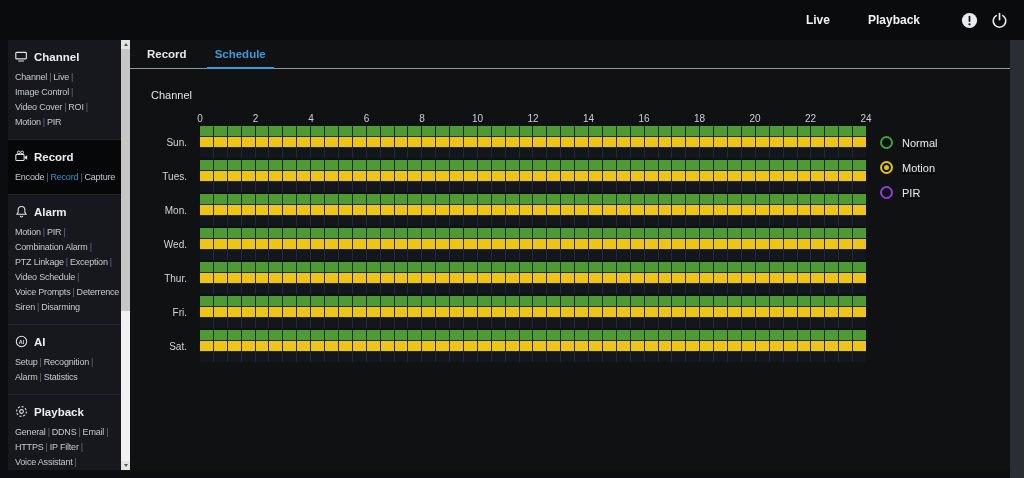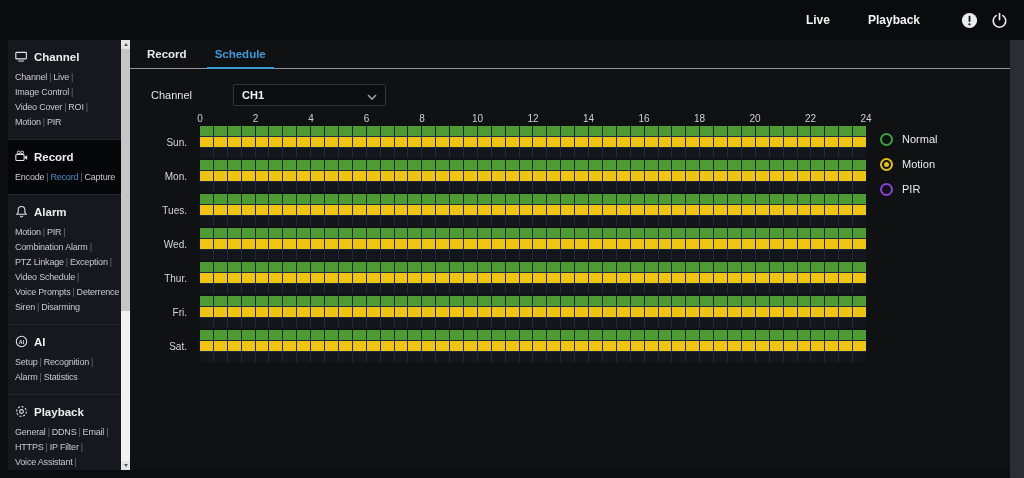--- a/index.html
+++ b/index.html
@@ -65,21 +65,21 @@
   .day-block{display:flex;align-items:center;margin-bottom:2px;}
   .day-label{width:70px;box-sizing:border-box;padding-right:13px;text-align:right;
              color:#d4d6d9;font-size:10px;}
   .day-rows{width:666px;display:flex;flex-direction:column;gap:1px;background:#1e2a39;}
   .srow{display:grid;grid-template-columns:repeat(48,1fr);gap:1px;height:10px;background:#1e2a39;}
   .cell{cursor:pointer;}
   .cell.off{background:#13161a;}
 
   
   .legend{position:absolute;left:750px;top:93px;display:flex;flex-direction:column;gap:9px;}
-  .leg-item{display:flex;align-items:flex-start;height:16px;cursor:pointer;}
+  .leg-item{display:flex;align-items:flex-end;height:16px;cursor:pointer;text-decoration:underline;}
   .radio{width:9px;height:9px;border-radius:50%;border:2.5px solid #888;position:relative;flex:none;}
   .radio .dot{position:absolute;left:2px;top:2px;width:5px;height:5px;border-radius:50%;}
   .leg-label{color:#e9eaec;font-size:11px;margin-left:9px;}
 
   
   .btns{margin:14px 0 0 19px;display:flex;gap:14px;}
   .btn{font-size:11px;border-radius:3px;padding:4px 14px;cursor:pointer;
        font-family:"Liberation Sans",sans-serif;}
   .btn.primary{background:#205a86;border:1px solid #2c6fa0;color:#f4f6f8;}
   .btn.default{background:transparent;border:1px solid #7d828a;color:#eceded;}
@@ -198,26 +198,20 @@
   </div>
 
   <main class="content">
     <div class="tabs" id="tabs">
         <div class="tab">Record</div>
         <div class="tab active">Schedule</div>
       </div>
 
     <div class="channel-row">
       <span class="ch-label">Channel</span>
-      <div class="select">
-        <span class="sel-val">CH1</span>
-        <span class="chev" id="chev"><svg width="10" height="6" viewBox="0 0 10 6">
-              <path d="M1 1l4 4 4-4" fill="none" stroke="#9aa0a8" stroke-width="1.6"></path>
-            </svg></span>
-      </div>
     </div>
 
     <div class="sched" id="sched">
         <div class="ticks">
           <span style="left: 0%;">0</span>
           <span style="left: 8.33333%;">2</span>
           <span style="left: 16.6667%;">4</span>
           <span style="left: 25%;">6</span>
           <span style="left: 33.3333%;">8</span>
           <span style="left: 41.6667%;">10</span>
@@ -378,176 +372,176 @@
               <div class="cell off"></div>
               <div class="cell off"></div>
               <div class="cell off"></div>
               <div class="cell off"></div>
               <div class="cell off"></div>
               <div class="cell off"></div>
             </div>
           </div>
         </div>
         <div class="day-block">
+          <div class="day-label">Tues.</div>
+          <div class="day-rows">
+            <div class="srow">
+              <div class="cell" style="background: rgb(78, 155, 51);"></div>
+              <div class="cell" style="background: rgb(78, 155, 51);"></div>
+              <div class="cell" style="background: rgb(78, 155, 51);"></div>
+              <div class="cell" style="background: rgb(78, 155, 51);"></div>
+              <div class="cell" style="background: rgb(78, 155, 51);"></div>
+              <div class="cell" style="background: rgb(78, 155, 51);"></div>
+              <div class="cell" style="background: rgb(78, 155, 51);"></div>
+              <div class="cell" style="background: rgb(78, 155, 51);"></div>
+              <div class="cell" style="background: rgb(78, 155, 51);"></div>
+              <div class="cell" style="background: rgb(78, 155, 51);"></div>
+              <div class="cell" style="background: rgb(78, 155, 51);"></div>
+              <div class="cell" style="background: rgb(78, 155, 51);"></div>
+              <div class="cell" style="background: rgb(78, 155, 51);"></div>
+              <div class="cell" style="background: rgb(78, 155, 51);"></div>
+              <div class="cell" style="background: rgb(78, 155, 51);"></div>
+              <div class="cell" style="background: rgb(78, 155, 51);"></div>
+              <div class="cell" style="background: rgb(78, 155, 51);"></div>
+              <div class="cell" style="background: rgb(78, 155, 51);"></div>
+              <div class="cell" style="background: rgb(78, 155, 51);"></div>
+              <div class="cell" style="background: rgb(78, 155, 51);"></div>
+              <div class="cell" style="background: rgb(78, 155, 51);"></div>
+              <div class="cell" style="background: rgb(78, 155, 51);"></div>
+              <div class="cell" style="background: rgb(78, 155, 51);"></div>
+              <div class="cell" style="background: rgb(78, 155, 51);"></div>
+              <div class="cell" style="background: rgb(78, 155, 51);"></div>
+              <div class="cell" style="background: rgb(78, 155, 51);"></div>
+              <div class="cell" style="background: rgb(78, 155, 51);"></div>
+              <div class="cell" style="background: rgb(78, 155, 51);"></div>
+              <div class="cell" style="background: rgb(78, 155, 51);"></div>
+              <div class="cell" style="background: rgb(78, 155, 51);"></div>
+              <div class="cell" style="background: rgb(78, 155, 51);"></div>
+              <div class="cell" style="background: rgb(78, 155, 51);"></div>
+              <div class="cell" style="background: rgb(78, 155, 51);"></div>
+              <div class="cell" style="background: rgb(78, 155, 51);"></div>
+              <div class="cell" style="background: rgb(78, 155, 51);"></div>
+              <div class="cell" style="background: rgb(78, 155, 51);"></div>
+              <div class="cell" style="background: rgb(78, 155, 51);"></div>
+              <div class="cell" style="background: rgb(78, 155, 51);"></div>
+              <div class="cell" style="background: rgb(78, 155, 51);"></div>
+              <div class="cell" style="background: rgb(78, 155, 51);"></div>
+              <div class="cell" style="background: rgb(78, 155, 51);"></div>
+              <div class="cell" style="background: rgb(78, 155, 51);"></div>
+              <div class="cell" style="background: rgb(78, 155, 51);"></div>
+              <div class="cell" style="background: rgb(78, 155, 51);"></div>
+              <div class="cell" style="background: rgb(78, 155, 51);"></div>
+              <div class="cell" style="background: rgb(78, 155, 51);"></div>
+              <div class="cell" style="background: rgb(78, 155, 51);"></div>
+              <div class="cell" style="background: rgb(78, 155, 51);"></div>
+            </div>
+            <div class="srow">
+              <div class="cell" style="background: rgb(240, 197, 17);"></div>
+              <div class="cell" style="background: rgb(240, 197, 17);"></div>
+              <div class="cell" style="background: rgb(240, 197, 17);"></div>
+              <div class="cell" style="background: rgb(240, 197, 17);"></div>
+              <div class="cell" style="background: rgb(240, 197, 17);"></div>
+              <div class="cell" style="background: rgb(240, 197, 17);"></div>
+              <div class="cell" style="background: rgb(240, 197, 17);"></div>
+              <div class="cell" style="background: rgb(240, 197, 17);"></div>
+              <div class="cell" style="background: rgb(240, 197, 17);"></div>
+              <div class="cell" style="background: rgb(240, 197, 17);"></div>
+              <div class="cell" style="background: rgb(240, 197, 17);"></div>
+              <div class="cell" style="background: rgb(240, 197, 17);"></div>
+              <div class="cell" style="background: rgb(240, 197, 17);"></div>
+              <div class="cell" style="background: rgb(240, 197, 17);"></div>
+              <div class="cell" style="background: rgb(240, 197, 17);"></div>
+              <div class="cell" style="background: rgb(240, 197, 17);"></div>
+              <div class="cell" style="background: rgb(240, 197, 17);"></div>
+              <div class="cell" style="background: rgb(240, 197, 17);"></div>
+              <div class="cell" style="background: rgb(240, 197, 17);"></div>
+              <div class="cell" style="background: rgb(240, 197, 17);"></div>
+              <div class="cell" style="background: rgb(240, 197, 17);"></div>
+              <div class="cell" style="background: rgb(240, 197, 17);"></div>
+              <div class="cell" style="background: rgb(240, 197, 17);"></div>
+              <div class="cell" style="background: rgb(240, 197, 17);"></div>
+              <div class="cell" style="background: rgb(240, 197, 17);"></div>
+              <div class="cell" style="background: rgb(240, 197, 17);"></div>
+              <div class="cell" style="background: rgb(240, 197, 17);"></div>
+              <div class="cell" style="background: rgb(240, 197, 17);"></div>
+              <div class="cell" style="background: rgb(240, 197, 17);"></div>
+              <div class="cell" style="background: rgb(240, 197, 17);"></div>
+              <div class="cell" style="background: rgb(240, 197, 17);"></div>
+              <div class="cell" style="background: rgb(240, 197, 17);"></div>
+              <div class="cell" style="background: rgb(240, 197, 17);"></div>
+              <div class="cell" style="background: rgb(240, 197, 17);"></div>
+              <div class="cell" style="background: rgb(240, 197, 17);"></div>
+              <div class="cell" style="background: rgb(240, 197, 17);"></div>
+              <div class="cell" style="background: rgb(240, 197, 17);"></div>
+              <div class="cell" style="background: rgb(240, 197, 17);"></div>
+              <div class="cell" style="background: rgb(240, 197, 17);"></div>
+              <div class="cell" style="background: rgb(240, 197, 17);"></div>
+              <div class="cell" style="background: rgb(240, 197, 17);"></div>
+              <div class="cell" style="background: rgb(240, 197, 17);"></div>
+              <div class="cell" style="background: rgb(240, 197, 17);"></div>
+              <div class="cell" style="background: rgb(240, 197, 17);"></div>
+              <div class="cell" style="background: rgb(240, 197, 17);"></div>
+              <div class="cell" style="background: rgb(240, 197, 17);"></div>
+              <div class="cell" style="background: rgb(240, 197, 17);"></div>
+              <div class="cell" style="background: rgb(240, 197, 17);"></div>
+            </div>
+            <div class="srow">
+              <div class="cell off"></div>
+              <div class="cell off"></div>
+              <div class="cell off"></div>
+              <div class="cell off"></div>
+              <div class="cell off"></div>
+              <div class="cell off"></div>
+              <div class="cell off"></div>
+              <div class="cell off"></div>
+              <div class="cell off"></div>
+              <div class="cell off"></div>
+              <div class="cell off"></div>
+              <div class="cell off"></div>
+              <div class="cell off"></div>
+              <div class="cell off"></div>
+              <div class="cell off"></div>
+              <div class="cell off"></div>
+              <div class="cell off"></div>
+              <div class="cell off"></div>
+              <div class="cell off"></div>
+              <div class="cell off"></div>
+              <div class="cell off"></div>
+              <div class="cell off"></div>
+              <div class="cell off"></div>
+              <div class="cell off"></div>
+              <div class="cell off"></div>
+              <div class="cell off"></div>
+              <div class="cell off"></div>
+              <div class="cell off"></div>
+              <div class="cell off"></div>
+              <div class="cell off"></div>
+              <div class="cell off"></div>
+              <div class="cell off"></div>
+              <div class="cell off"></div>
+              <div class="cell off"></div>
+              <div class="cell off"></div>
+              <div class="cell off"></div>
+              <div class="cell off"></div>
+              <div class="cell off"></div>
+              <div class="cell off"></div>
+              <div class="cell off"></div>
+              <div class="cell off"></div>
+              <div class="cell off"></div>
+              <div class="cell off"></div>
+              <div class="cell off"></div>
+              <div class="cell off"></div>
+              <div class="cell off"></div>
+              <div class="cell off"></div>
+              <div class="cell off"></div>
+            </div>
+          </div>
+        </div>
+        <div class="day-block">
           <div class="day-label">Mon.</div>
-          <div class="day-rows">
-            <div class="srow">
-              <div class="cell" style="background: rgb(78, 155, 51);"></div>
-              <div class="cell" style="background: rgb(78, 155, 51);"></div>
-              <div class="cell" style="background: rgb(78, 155, 51);"></div>
-              <div class="cell" style="background: rgb(78, 155, 51);"></div>
-              <div class="cell" style="background: rgb(78, 155, 51);"></div>
-              <div class="cell" style="background: rgb(78, 155, 51);"></div>
-              <div class="cell" style="background: rgb(78, 155, 51);"></div>
-              <div class="cell" style="background: rgb(78, 155, 51);"></div>
-              <div class="cell" style="background: rgb(78, 155, 51);"></div>
-              <div class="cell" style="background: rgb(78, 155, 51);"></div>
-              <div class="cell" style="background: rgb(78, 155, 51);"></div>
-              <div class="cell" style="background: rgb(78, 155, 51);"></div>
-              <div class="cell" style="background: rgb(78, 155, 51);"></div>
-              <div class="cell" style="background: rgb(78, 155, 51);"></div>
-              <div class="cell" style="background: rgb(78, 155, 51);"></div>
-              <div class="cell" style="background: rgb(78, 155, 51);"></div>
-              <div class="cell" style="background: rgb(78, 155, 51);"></div>
-              <div class="cell" style="background: rgb(78, 155, 51);"></div>
-              <div class="cell" style="background: rgb(78, 155, 51);"></div>
-              <div class="cell" style="background: rgb(78, 155, 51);"></div>
-              <div class="cell" style="background: rgb(78, 155, 51);"></div>
-              <div class="cell" style="background: rgb(78, 155, 51);"></div>
-              <div class="cell" style="background: rgb(78, 155, 51);"></div>
-              <div class="cell" style="background: rgb(78, 155, 51);"></div>
-              <div class="cell" style="background: rgb(78, 155, 51);"></div>
-              <div class="cell" style="background: rgb(78, 155, 51);"></div>
-              <div class="cell" style="background: rgb(78, 155, 51);"></div>
-              <div class="cell" style="background: rgb(78, 155, 51);"></div>
-              <div class="cell" style="background: rgb(78, 155, 51);"></div>
-              <div class="cell" style="background: rgb(78, 155, 51);"></div>
-              <div class="cell" style="background: rgb(78, 155, 51);"></div>
-              <div class="cell" style="background: rgb(78, 155, 51);"></div>
-              <div class="cell" style="background: rgb(78, 155, 51);"></div>
-              <div class="cell" style="background: rgb(78, 155, 51);"></div>
-              <div class="cell" style="background: rgb(78, 155, 51);"></div>
-              <div class="cell" style="background: rgb(78, 155, 51);"></div>
-              <div class="cell" style="background: rgb(78, 155, 51);"></div>
-              <div class="cell" style="background: rgb(78, 155, 51);"></div>
-              <div class="cell" style="background: rgb(78, 155, 51);"></div>
-              <div class="cell" style="background: rgb(78, 155, 51);"></div>
-              <div class="cell" style="background: rgb(78, 155, 51);"></div>
-              <div class="cell" style="background: rgb(78, 155, 51);"></div>
-              <div class="cell" style="background: rgb(78, 155, 51);"></div>
-              <div class="cell" style="background: rgb(78, 155, 51);"></div>
-              <div class="cell" style="background: rgb(78, 155, 51);"></div>
-              <div class="cell" style="background: rgb(78, 155, 51);"></div>
-              <div class="cell" style="background: rgb(78, 155, 51);"></div>
-              <div class="cell" style="background: rgb(78, 155, 51);"></div>
-            </div>
-            <div class="srow">
-              <div class="cell" style="background: rgb(240, 197, 17);"></div>
-              <div class="cell" style="background: rgb(240, 197, 17);"></div>
-              <div class="cell" style="background: rgb(240, 197, 17);"></div>
-              <div class="cell" style="background: rgb(240, 197, 17);"></div>
-              <div class="cell" style="background: rgb(240, 197, 17);"></div>
-              <div class="cell" style="background: rgb(240, 197, 17);"></div>
-              <div class="cell" style="background: rgb(240, 197, 17);"></div>
-              <div class="cell" style="background: rgb(240, 197, 17);"></div>
-              <div class="cell" style="background: rgb(240, 197, 17);"></div>
-              <div class="cell" style="background: rgb(240, 197, 17);"></div>
-              <div class="cell" style="background: rgb(240, 197, 17);"></div>
-              <div class="cell" style="background: rgb(240, 197, 17);"></div>
-              <div class="cell" style="background: rgb(240, 197, 17);"></div>
-              <div class="cell" style="background: rgb(240, 197, 17);"></div>
-              <div class="cell" style="background: rgb(240, 197, 17);"></div>
-              <div class="cell" style="background: rgb(240, 197, 17);"></div>
-              <div class="cell" style="background: rgb(240, 197, 17);"></div>
-              <div class="cell" style="background: rgb(240, 197, 17);"></div>
-              <div class="cell" style="background: rgb(240, 197, 17);"></div>
-              <div class="cell" style="background: rgb(240, 197, 17);"></div>
-              <div class="cell" style="background: rgb(240, 197, 17);"></div>
-              <div class="cell" style="background: rgb(240, 197, 17);"></div>
-              <div class="cell" style="background: rgb(240, 197, 17);"></div>
-              <div class="cell" style="background: rgb(240, 197, 17);"></div>
-              <div class="cell" style="background: rgb(240, 197, 17);"></div>
-              <div class="cell" style="background: rgb(240, 197, 17);"></div>
-              <div class="cell" style="background: rgb(240, 197, 17);"></div>
-              <div class="cell" style="background: rgb(240, 197, 17);"></div>
-              <div class="cell" style="background: rgb(240, 197, 17);"></div>
-              <div class="cell" style="background: rgb(240, 197, 17);"></div>
-              <div class="cell" style="background: rgb(240, 197, 17);"></div>
-              <div class="cell" style="background: rgb(240, 197, 17);"></div>
-              <div class="cell" style="background: rgb(240, 197, 17);"></div>
-              <div class="cell" style="background: rgb(240, 197, 17);"></div>
-              <div class="cell" style="background: rgb(240, 197, 17);"></div>
-              <div class="cell" style="background: rgb(240, 197, 17);"></div>
-              <div class="cell" style="background: rgb(240, 197, 17);"></div>
-              <div class="cell" style="background: rgb(240, 197, 17);"></div>
-              <div class="cell" style="background: rgb(240, 197, 17);"></div>
-              <div class="cell" style="background: rgb(240, 197, 17);"></div>
-              <div class="cell" style="background: rgb(240, 197, 17);"></div>
-              <div class="cell" style="background: rgb(240, 197, 17);"></div>
-              <div class="cell" style="background: rgb(240, 197, 17);"></div>
-              <div class="cell" style="background: rgb(240, 197, 17);"></div>
-              <div class="cell" style="background: rgb(240, 197, 17);"></div>
-              <div class="cell" style="background: rgb(240, 197, 17);"></div>
-              <div class="cell" style="background: rgb(240, 197, 17);"></div>
-              <div class="cell" style="background: rgb(240, 197, 17);"></div>
-            </div>
-            <div class="srow">
-              <div class="cell off"></div>
-              <div class="cell off"></div>
-              <div class="cell off"></div>
-              <div class="cell off"></div>
-              <div class="cell off"></div>
-              <div class="cell off"></div>
-              <div class="cell off"></div>
-              <div class="cell off"></div>
-              <div class="cell off"></div>
-              <div class="cell off"></div>
-              <div class="cell off"></div>
-              <div class="cell off"></div>
-              <div class="cell off"></div>
-              <div class="cell off"></div>
-              <div class="cell off"></div>
-              <div class="cell off"></div>
-              <div class="cell off"></div>
-              <div class="cell off"></div>
-              <div class="cell off"></div>
-              <div class="cell off"></div>
-              <div class="cell off"></div>
-              <div class="cell off"></div>
-              <div class="cell off"></div>
-              <div class="cell off"></div>
-              <div class="cell off"></div>
-              <div class="cell off"></div>
-              <div class="cell off"></div>
-              <div class="cell off"></div>
-              <div class="cell off"></div>
-              <div class="cell off"></div>
-              <div class="cell off"></div>
-              <div class="cell off"></div>
-              <div class="cell off"></div>
-              <div class="cell off"></div>
-              <div class="cell off"></div>
-              <div class="cell off"></div>
-              <div class="cell off"></div>
-              <div class="cell off"></div>
-              <div class="cell off"></div>
-              <div class="cell off"></div>
-              <div class="cell off"></div>
-              <div class="cell off"></div>
-              <div class="cell off"></div>
-              <div class="cell off"></div>
-              <div class="cell off"></div>
-              <div class="cell off"></div>
-              <div class="cell off"></div>
-              <div class="cell off"></div>
-            </div>
-          </div>
-        </div>
-        <div class="day-block">
-          <div class="day-label">Tues.</div>
           <div class="day-rows">
             <div class="srow">
               <div class="cell" style="background: rgb(78, 155, 51);"></div>
               <div class="cell" style="background: rgb(78, 155, 51);"></div>
               <div class="cell" style="background: rgb(78, 155, 51);"></div>
               <div class="cell" style="background: rgb(78, 155, 51);"></div>
               <div class="cell" style="background: rgb(78, 155, 51);"></div>
               <div class="cell" style="background: rgb(78, 155, 51);"></div>
               <div class="cell" style="background: rgb(78, 155, 51);"></div>
               <div class="cell" style="background: rgb(78, 155, 51);"></div>

